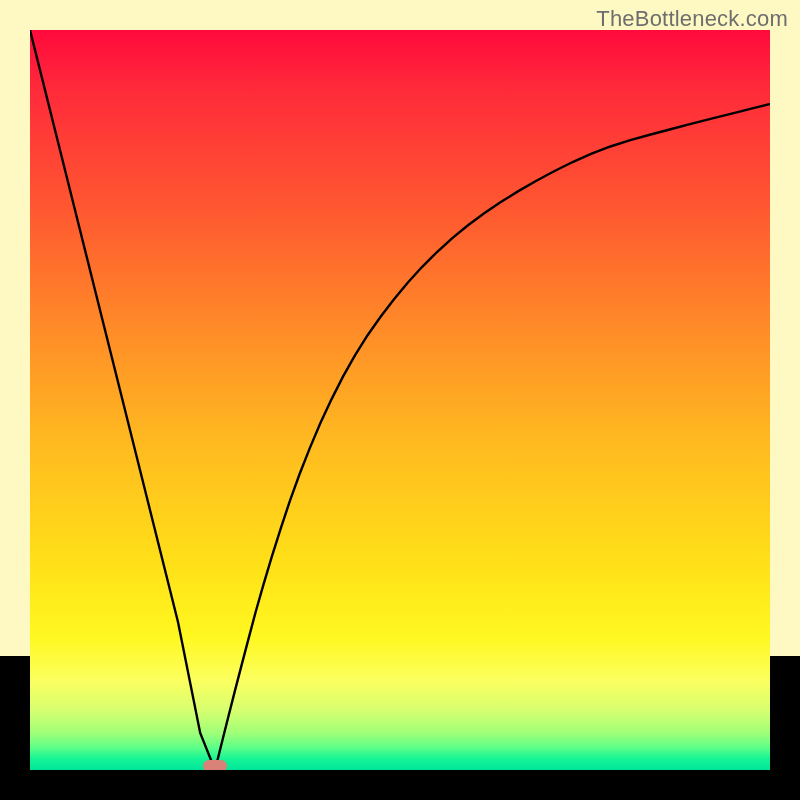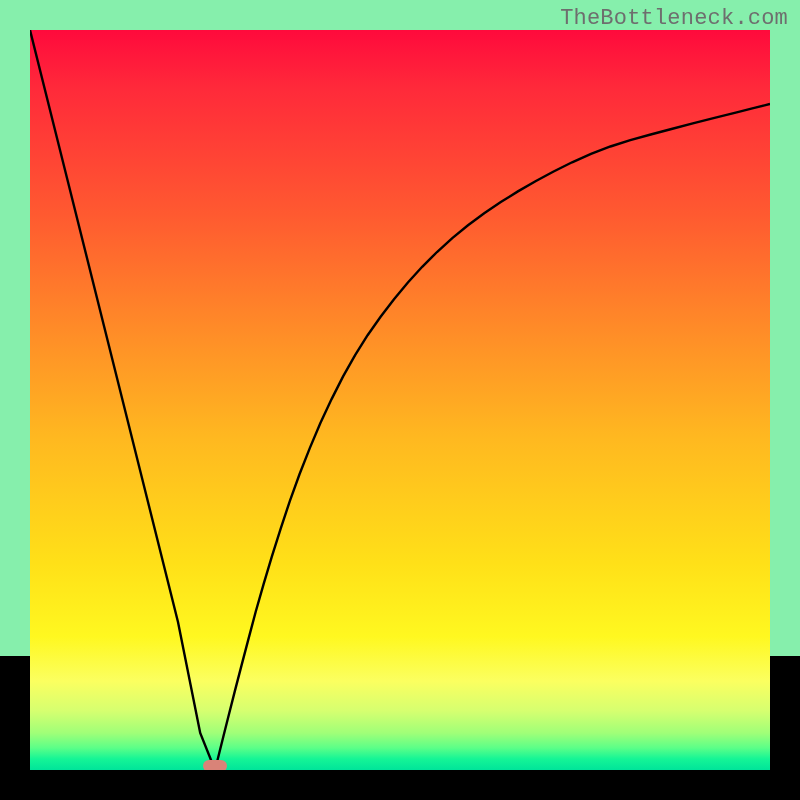--- a/index.html
+++ b/index.html
@@ -9,22 +9,21 @@
     height: 800px;
     background: #000;
     font-family: Arial, Helvetica, sans-serif;
   }
   .frame {
     position: absolute;
     top: 0;
     left: 0;
     width: 800px;
     height: 656px;
-    background: #86efac;
-    font-family: Liberation Mono, monospace;
+    background: #fef9c3;
   }
   .plot-area {
     position: absolute;
     top: 30px;
     left: 30px;
     width: 740px;
     height: 740px;
     overflow: hidden;
   }
   .gradient-bg {

